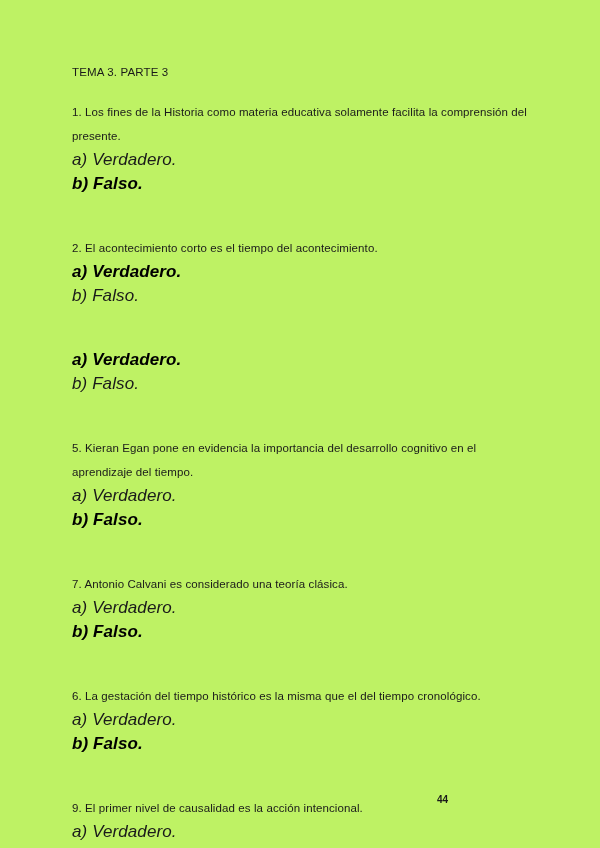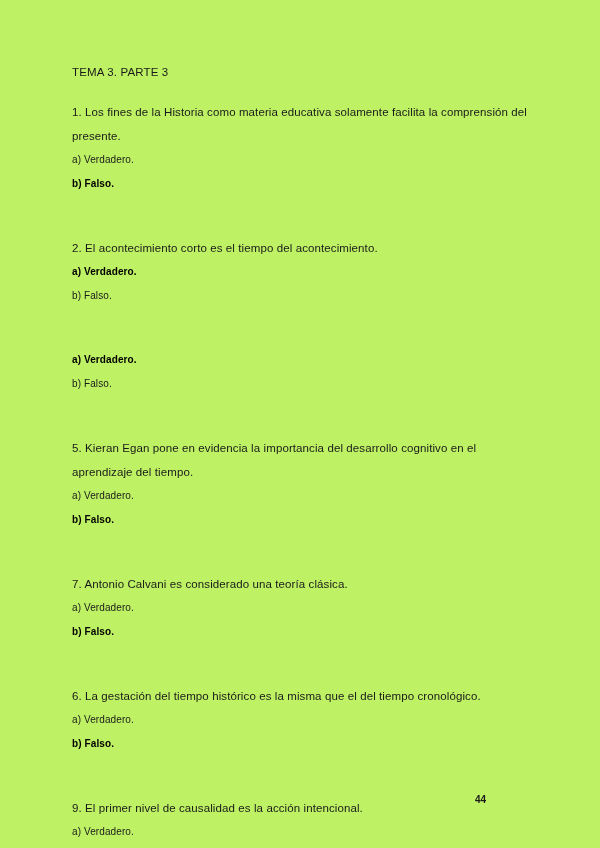--- a/index.html
+++ b/index.html
@@ -40,35 +40,36 @@
     margin-top: 40px;
   }
   .question-text {
     font-size: 11.5px;
     line-height: 24px;
     color: #1a1a1a;
     letter-spacing: 0.1px;
     text-align: left;
   }
   .option {
-    font-size: 10px;
+    font-size: 17px;
     line-height: 24px;
     color: #1a1a1a;
     letter-spacing: 0.1px;
     white-space: nowrap;
+    font-style: italic;
   }
   .option.selected {
     font-weight: bold;
     color: #000000;
   }
   .page-number {
     position: absolute;
     left: 0;
     top: 793px;
-    width: 486px;
+    width: 448px;
     text-align: right;
     font-size: 10px;
     line-height: 14px;
     font-weight: bold;
     color: #1a1a1a;
   }
 </style>
 </head>
 <body>
 

